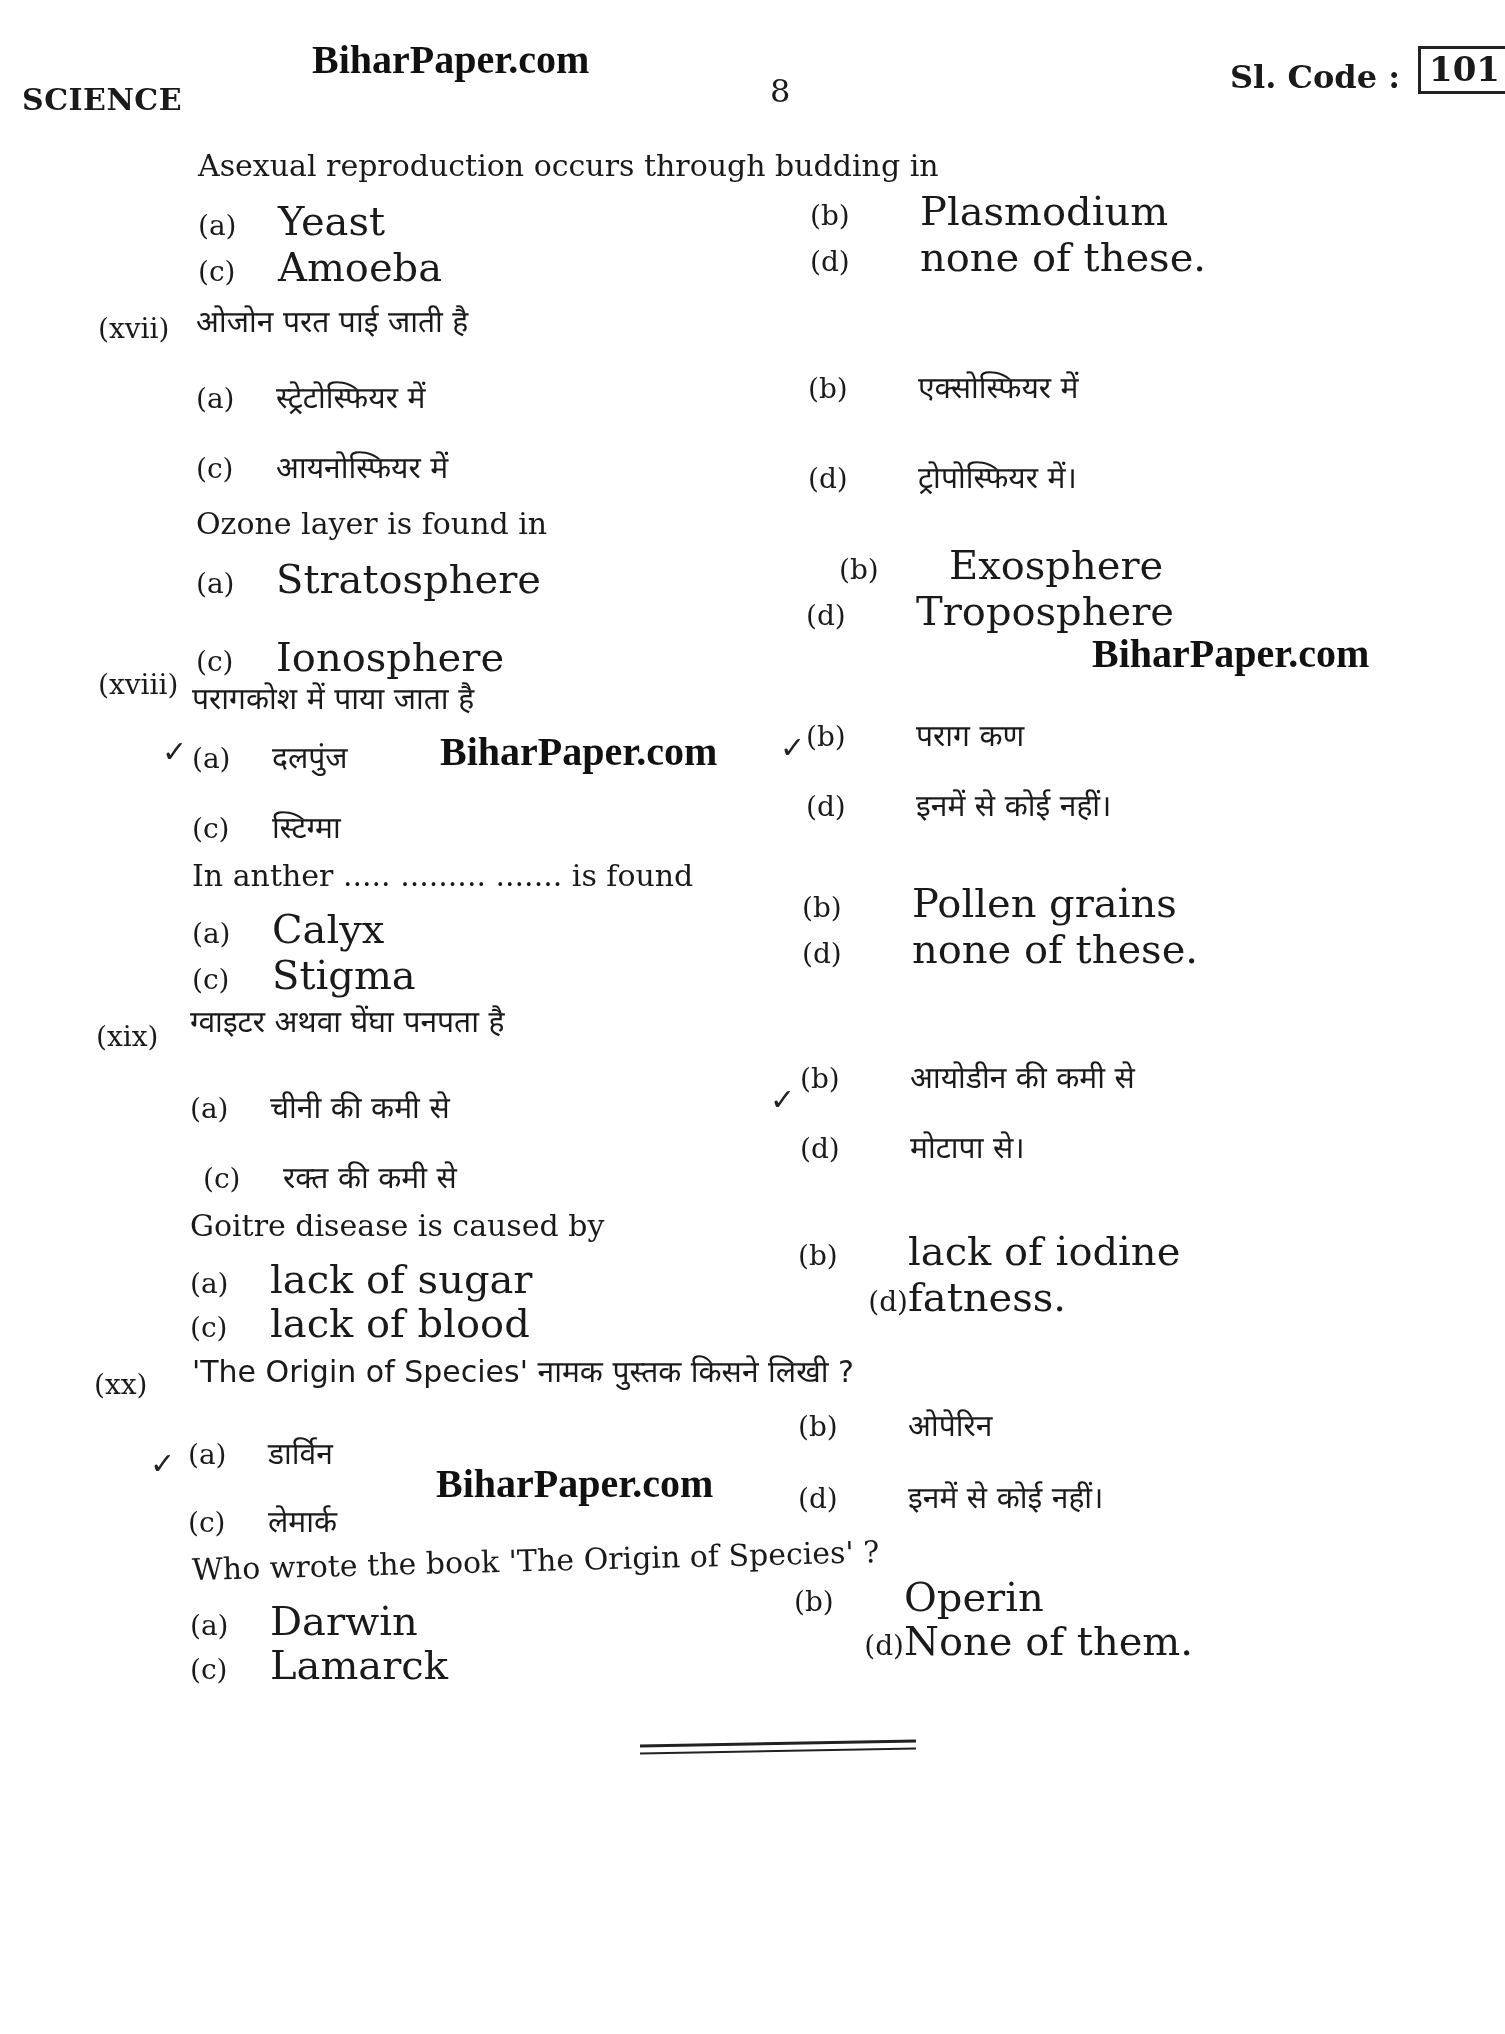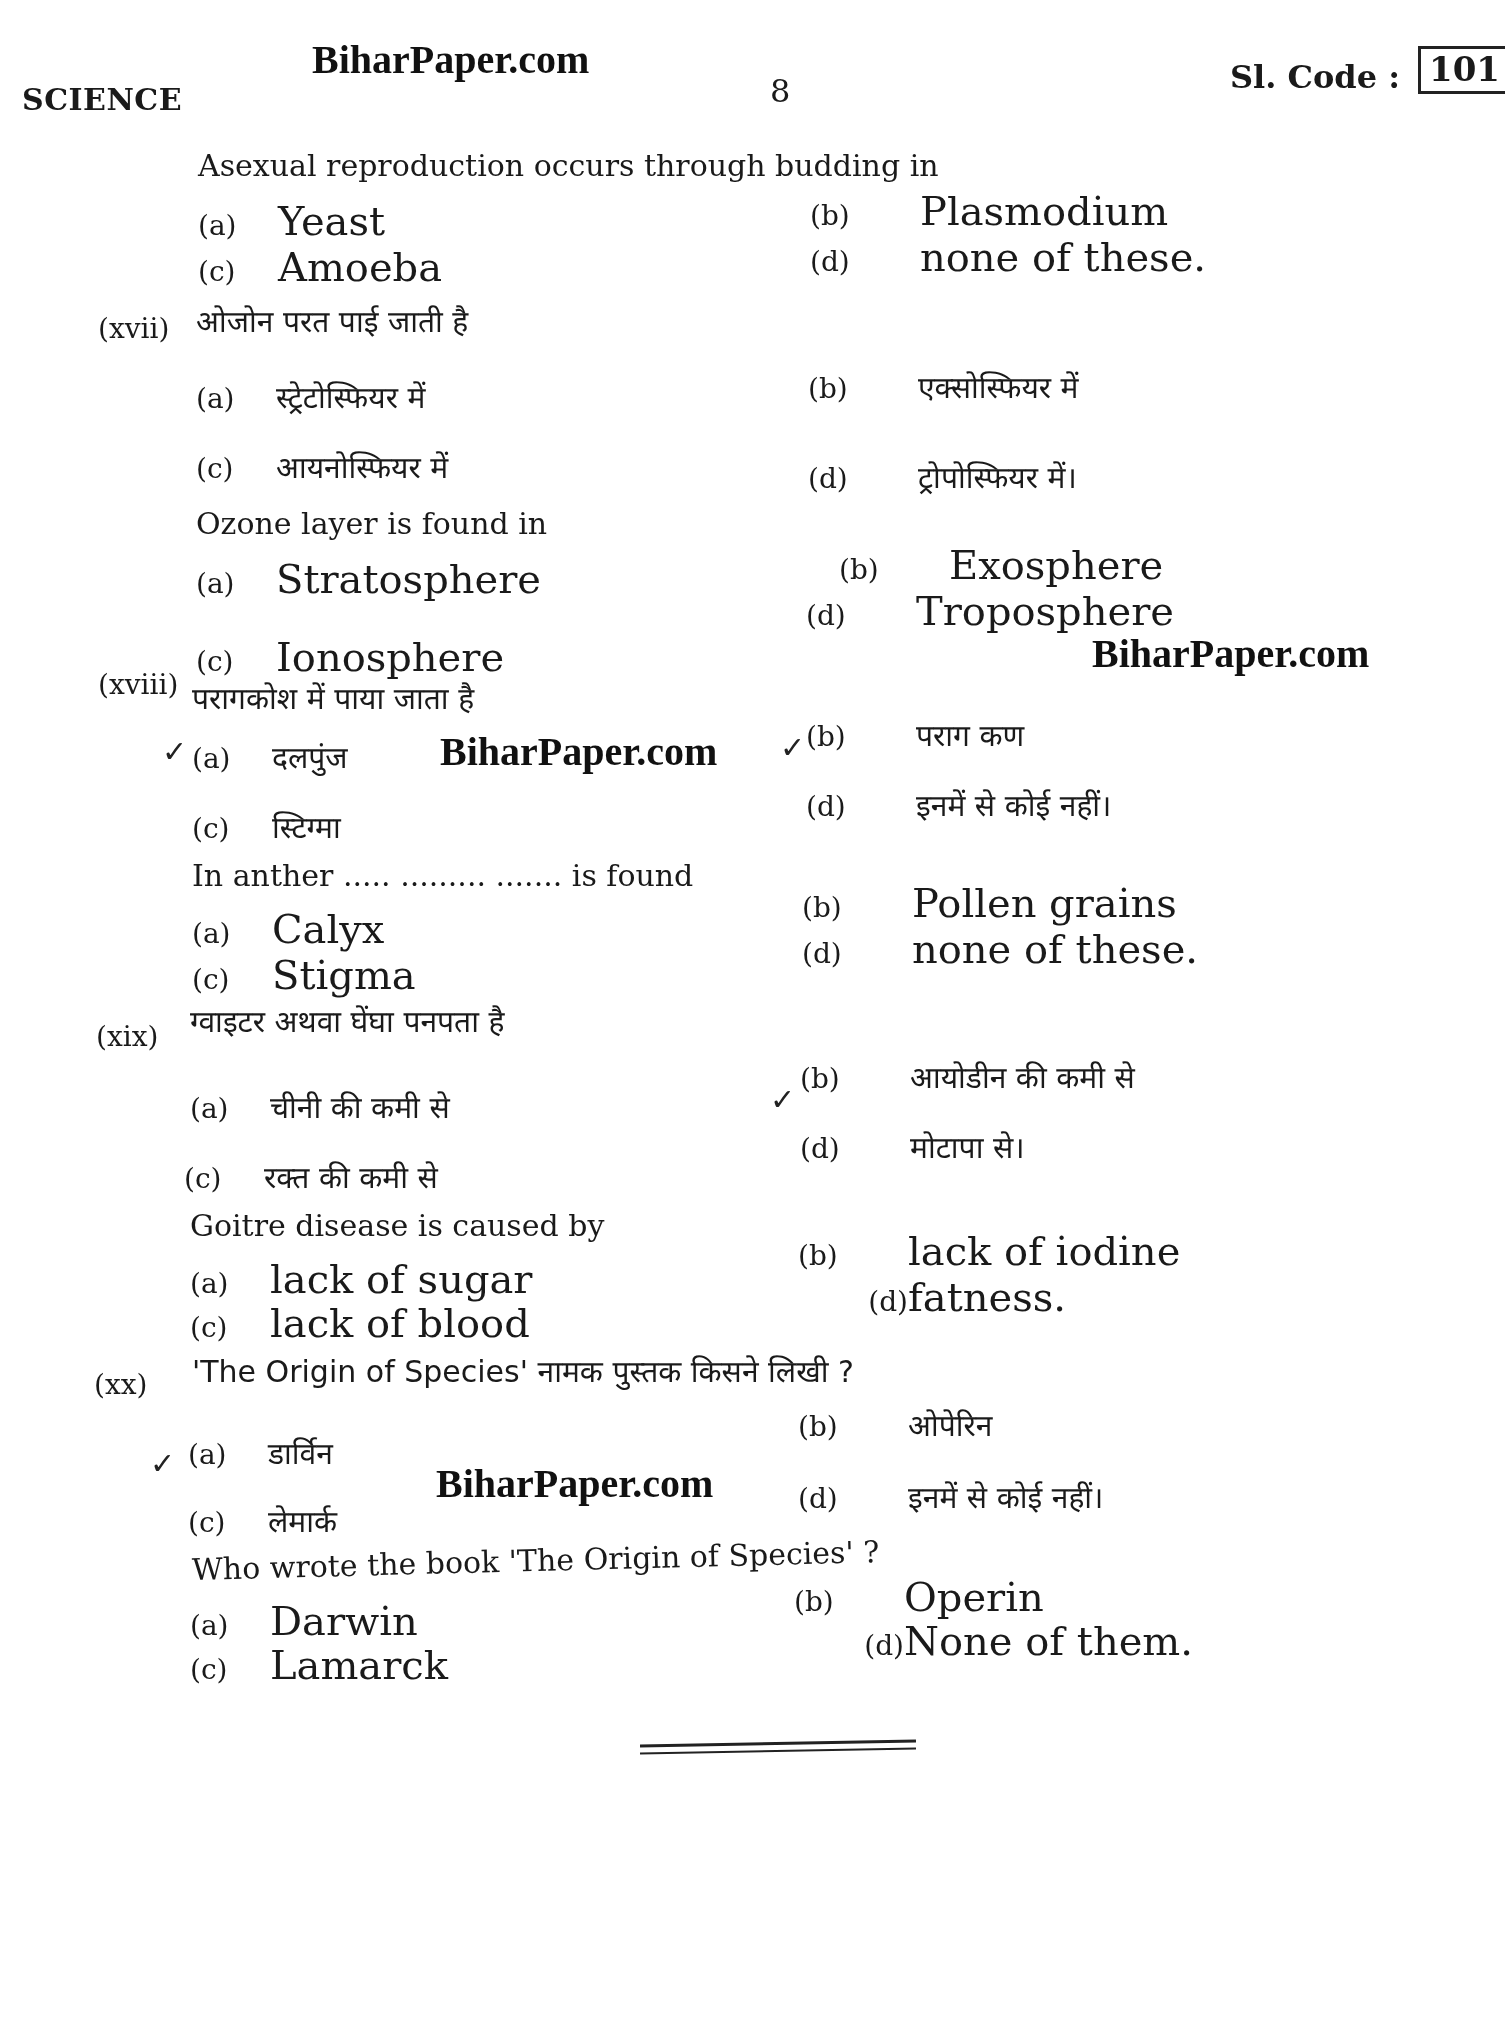--- a/index.html
+++ b/index.html
@@ -70,21 +70,21 @@
   <div class="abs" style="left:192px;top:952px;"><span class="opt-label">(c)</span><span class="opt-text">Stigma</span></div>
   <div class="abs" style="left:802px;top:926px;"><span class="opt-label" style="width:110px">(d)</span><span class="opt-text">none of these.</span></div>
 </div>
 
 <div>
   <div class="abs qnum" style="left:96px;top:1020px;">(xix)</div>
   <div class="abs hi" style="left:190px;top:1000px;">ग्वाइटर अथवा घेंघा पनपता है</div>
   <div class="abs" style="left:190px;top:1086px;"><span class="opt-label">(a)</span><span class="hi">चीनी की कमी से</span></div>
   <span class="abs tick" style="left:770px;top:1082px;">✓</span>
   <div class="abs" style="left:800px;top:1056px;"><span class="opt-label" style="width:110px">(b)</span><span class="hi">आयोडीन की कमी से</span></div>
-  <div class="abs" style="left:184px;top:1156px;"><span class="opt-label">(c)</span><span class="hi">रक्त की कमी से</span></div>
+  <div class="abs" style="left:203px;top:1156px;"><span class="opt-label">(c)</span><span class="hi">रक्त की कमी से</span></div>
   <div class="abs" style="left:800px;top:1126px;"><span class="opt-label" style="width:110px">(d)</span><span class="hi">मोटापा से।</span></div>
 
   <div class="abs q" style="left:190px;top:1208px;">Goitre disease is caused by</div>
   <div class="abs" style="left:190px;top:1256px;"><span class="opt-label">(a)</span><span class="opt-text">lack of sugar</span></div>
   <div class="abs" style="left:798px;top:1228px;"><span class="opt-label" style="width:110px">(b)</span><span class="opt-text">lack of iodine</span></div>
   <div class="abs" style="left:190px;top:1300px;"><span class="opt-label">(c)</span><span class="opt-text">lack of blood</span></div>
   <div class="abs" style="left:798px;top:1274px;text-align:right;"><span class="opt-label" style="width:110px">(d)</span><span class="opt-text">fatness.</span></div>
 </div>
 
 <div>

